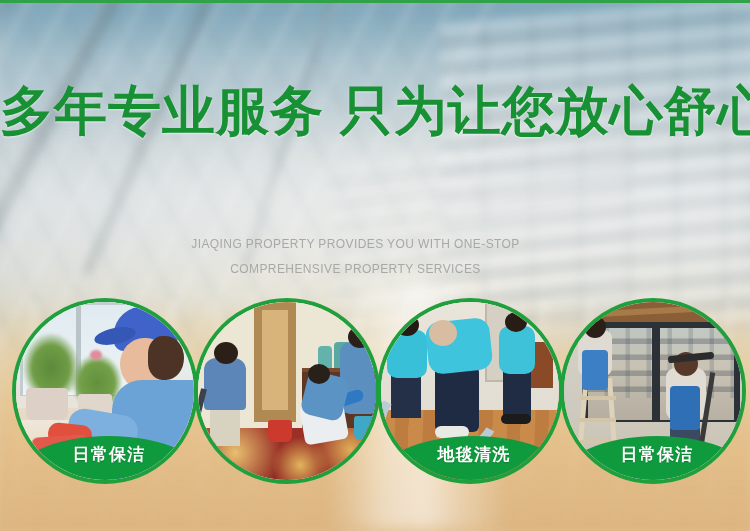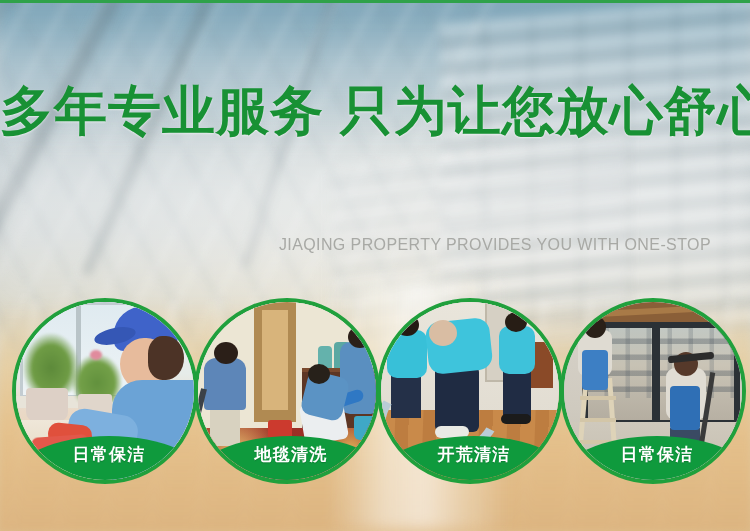--- a/index.html
+++ b/index.html
@@ -198,23 +198,23 @@
     font-weight: bold;
     letter-spacing: 1.5px;
     white-space: nowrap;
   }
 
   
   .subtitle {
     position: absolute;
     left: 0; top: 232px;
     width: 711px;
-    text-align: right;
+    text-align: center;
     color: #a8a9a5;
-    font-size: 16px;
+    font-size: 12px;
     line-height: 25px;
     letter-spacing: 0.4px;
   }
   .subtitle .line { display: block; }
 
   
   .circles {
     position: absolute;
     left: 0; top: 298px;
     width: 750px; height: 190px;
@@ -400,20 +400,21 @@
   <div class="bg-floor"></div>
   <div class="bg-curtain"></div>
 
   <div class="top-rule"></div>
 
   <div class="headline">多年专业服务 只为让您放心舒心</div>
 
 
   <div class="subtitle">
     <span class="line">JIAQING PROPERTY PROVIDES YOU WITH ONE-STOP</span>
+    <span class="line">COMPREHENSIVE PROPERTY SERVICES</span>
   </div>
 
   <div class="circles">
 
     <div class="circle c1">
       <div class="photo p1">
         <div class="win"></div>
           <div class="win-mull"></div>
           <div class="win-sill"></div>
         <div class="plant1"></div>
@@ -453,23 +454,20 @@
           <div class="w1-wand"></div>
         <div class="w3-body"></div>
           <div class="w3-head"></div>
         <div class="mach"></div>
           <div class="mach-h"></div>
         <div class="w2-body"></div>
           <div class="w2-head"></div>
         <div class="bucket"></div>
           <div class="bucket2"></div>
       </div>
-      <div class="label-band">
-        <span class="label-text">地毯清洗</span>
-      </div>
     </div>
 
     <div class="circle c3">
       <div class="photo p3">
         <div class="wall"></div>
           <div class="door"></div>
           <div class="cab"></div>
         <div class="floor"></div>
         <div class="a-leg"></div>
           <div class="a-body"></div>
@@ -478,21 +476,21 @@
           <div class="b-shoe"></div>
         <div class="b-body"></div>
           <div class="b-head"></div>
         <div class="hose"></div>
         <div class="c-leg"></div>
           <div class="c-shoe"></div>
         <div class="c-body"></div>
           <div class="c-head"></div>
       </div>
       <div class="label-band">
-        <span class="label-text">开荒清洁</span>
+        <span class="label-text">地毯清洗</span>
       </div>
     </div>
 
     <div class="circle c4">
       <div class="photo p4">
         <div class="ceil"></div>
           <div class="ceil-b"></div>
         <div class="frame"></div>
           <div class="glass"></div>
           <div class="glass2"></div>

